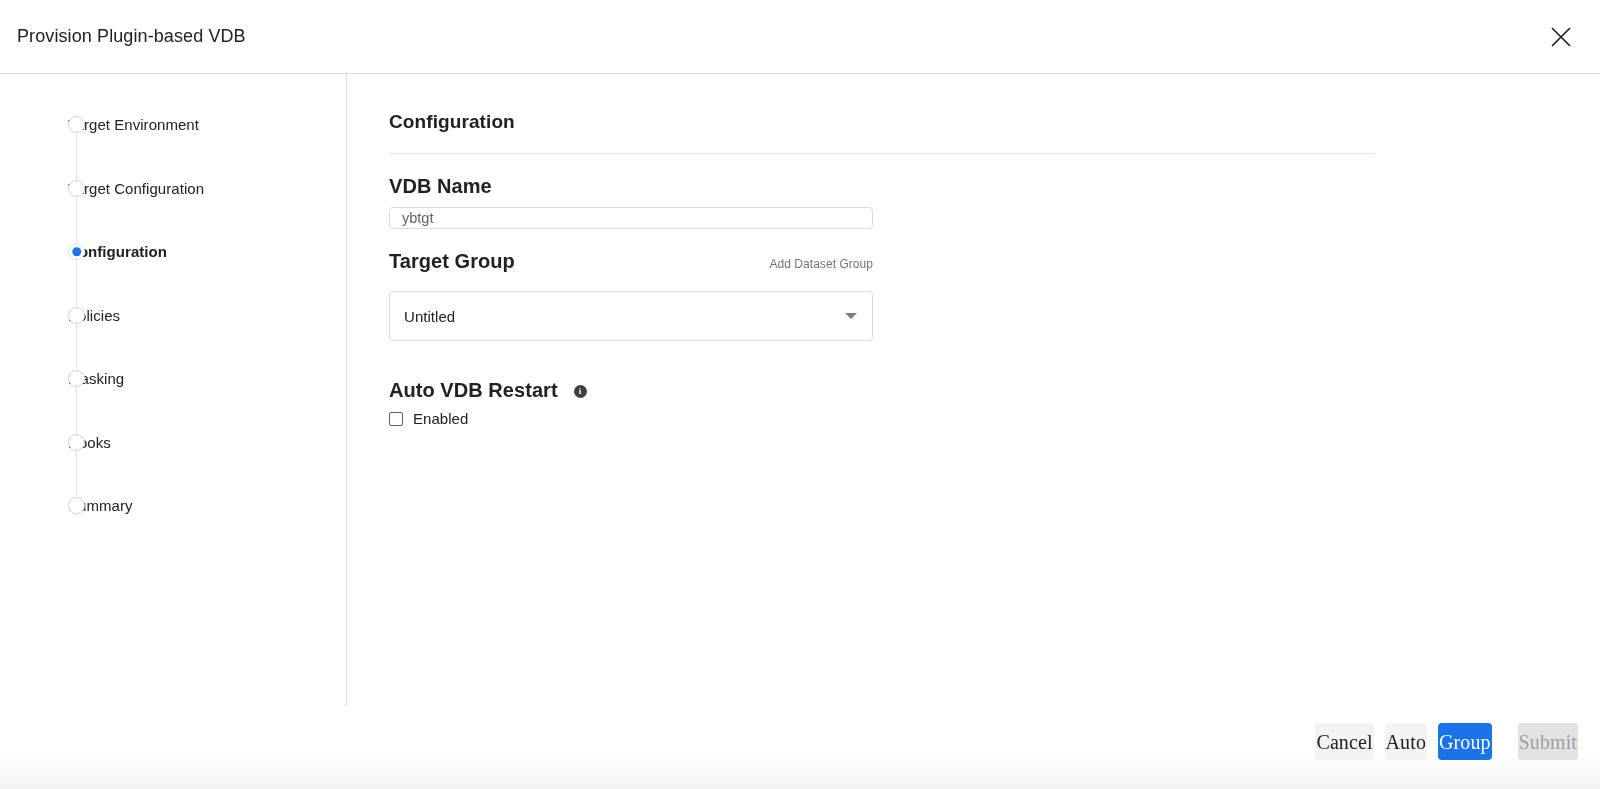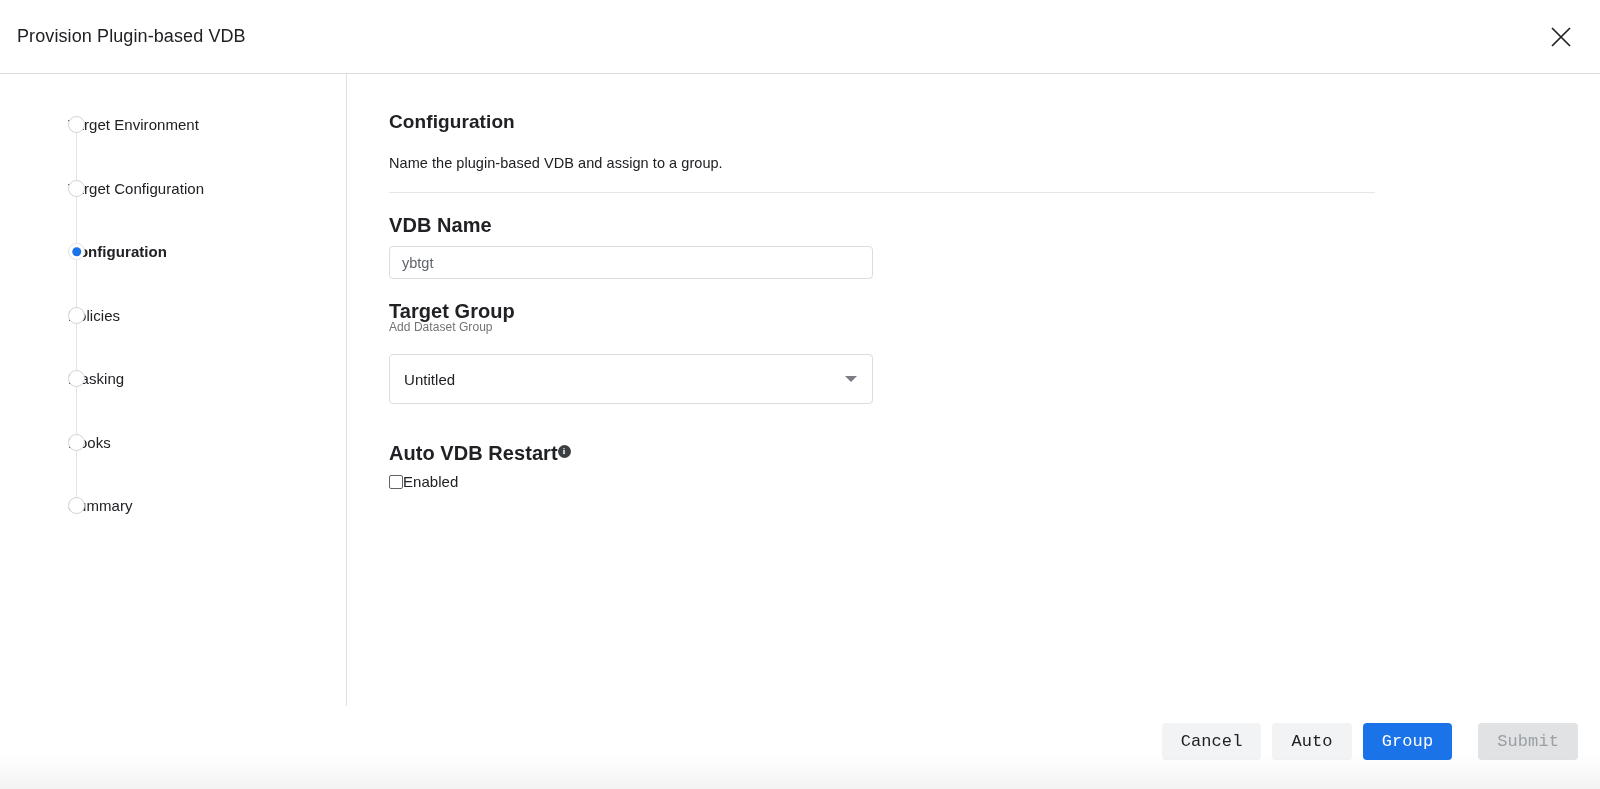--- a/index.html
+++ b/index.html
@@ -202,36 +202,35 @@
     color: #202124;
     letter-spacing: 0.05px;
     line-height: 18px;
   }
 
   .field-row {
     display: flex;
     align-items: baseline;
     justify-content: space-between;
     width: 484px;
-    flex-direction: column;
   }
 
   .link-action {
     font-size: 12px;
     color: #737373;
     text-decoration: none;
     cursor: pointer;
     letter-spacing: 0.05px;
   }
 
   .text-input {
     margin-top: 10px;
     display: block;
     width: 484px;
-    height: 33px;
+    height: 22px;
     border: 1px solid #dadce0;
     border-radius: 4px;
     background: #ffffff;
     padding: 0 12px;
     font-family: "Liberation Sans", sans-serif;
     font-size: 14.5px;
     color: #5f6368;
     outline: none;
   }
   .text-input::placeholder { color: #5f6368; }
@@ -268,22 +267,22 @@
     border-left: 6px solid transparent;
     border-right: 6px solid transparent;
     border-top: 6px solid #7b7f83;
     pointer-events: none;
   }
 
   .restart-block { margin-top: 40px; }
 
   .restart-label-row {
     display: flex;
-    align-items: flex-start;
-    gap: 0;
+    align-items: center;
+    gap: 16px;
   }
 
   .info-icon {
     display: inline-flex;
     align-items: center;
     justify-content: center;
     width: 13px;
     height: 13px;
     border-radius: 50%;
     background: #3c4043;
@@ -294,20 +293,21 @@
     font-family: "Liberation Serif", serif;
     cursor: pointer;
     position: relative;
     top: 1px;
   }
 
   .checkbox-row {
     margin-top: 11px;
     display: flex;
     align-items: center;
+    gap: 10px;
     cursor: pointer;
     width: max-content;
   }
 
   .checkbox-box {
     width: 14px;
     height: 14px;
     border: 1.5px solid #5f6368;
     border-radius: 2px;
     background: #ffffff;
@@ -338,27 +338,27 @@
     position: absolute;
     left: 0;
     right: 0;
     bottom: 0;
     height: 34px;
     background: linear-gradient(to bottom, rgba(255,255,255,0) 0%, rgba(0,0,0,0.035) 75%, rgba(0,0,0,0.05) 100%);
     pointer-events: none;
   }
 
   .btn {
-    font-family: Liberation Mono, monospace;
-    font-size: 17px;
+    font-family: Liberation Serif, serif;
+    font-size: 20px;
     line-height: 1;
     border: none;
     border-radius: 4px;
     height: 37px;
-    padding: 0 19px;
+    padding: 0 1px;
     cursor: pointer;
     letter-spacing: 0.1px;
   }
 
   .btn-secondary {
     background: #f1f3f4;
     color: #202124;
   }
 
   .btn-primary {
@@ -450,21 +450,20 @@
           </div>
           <span class="step-label">Summary</span>
         </li>
 
       </ul>
     </nav>
 
     <main class="content">
 
       <h2 class="section-title">Configuration</h2>
-      <p class="section-desc">Name the plugin-based VDB and assign to a group.</p>
       <div class="section-rule"></div>
 
       <div class="field-block">
         <label class="field-label">VDB Name</label>
         <input class="text-input" type="text" value="ybtgt" style="">
       </div>
 
       <div class="field-block">
         <div class="field-row">
           <label class="field-label">Target Group</label>

